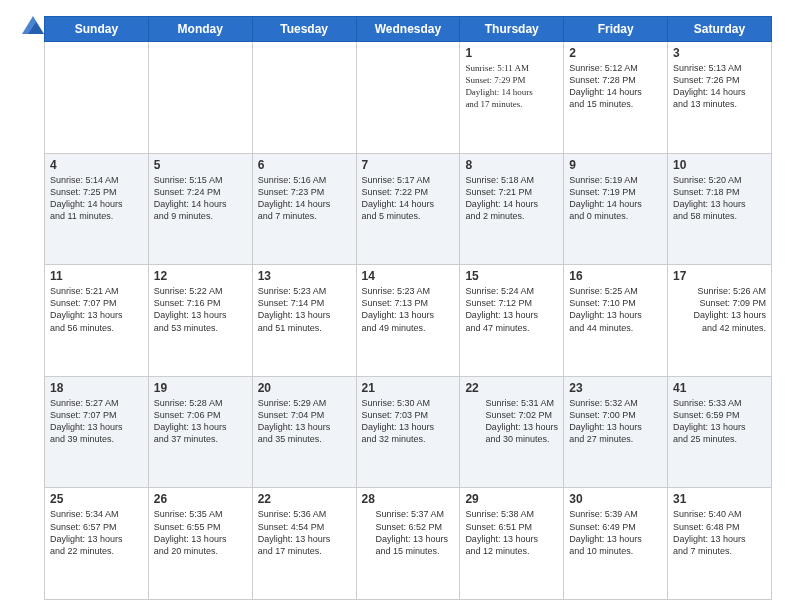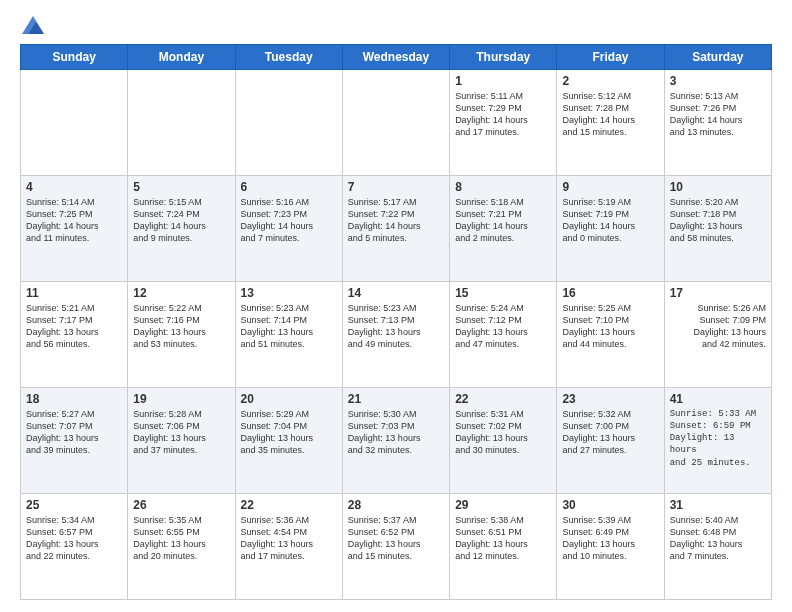--- a/index.html
+++ b/index.html
@@ -8,21 +8,21 @@
       background: #fff;
       width: 792px;
       height: 612px;
       overflow: hidden;
     }
     .page {
       width: 792px;
       height: 612px;
       padding: 16px 20px 12px 20px;
       display: flex;
-      flex-direction: column;
+      flex-direction: row;
     }
     .header {
       display: flex;
       justify-content: space-between;
       align-items: flex-start;
       margin-bottom: 10px;
     }
     .logo {
       display: flex;
       flex-direction: column;
@@ -137,21 +137,21 @@
         </tr>
     </thead>
     <tbody id="calendar-body">
     <tr>
           <td></td>
           <td></td>
           <td></td>
           <td></td>
           <td>
             <span class="day-num">1</span>
-            <div class="day-info" style="white-space: pre-line;">Sunrise: 5:11 AM
+            <div class="day-info" style="white-space: pre-line; font-family: Liberation Serif, serif;">Sunrise: 5:11 AM
 Sunset: 7:29 PM
 Daylight: 14 hours
 and 17 minutes.</div>
           </td>
           <td>
             <span class="day-num">2</span>
             <div class="day-info" style="white-space: pre-line;">Sunrise: 5:12 AM
 Sunset: 7:28 PM
 Daylight: 14 hours
 and 15 minutes.</div>
@@ -212,21 +212,21 @@
             <div class="day-info" style="white-space: pre-line;">Sunrise: 5:20 AM
 Sunset: 7:18 PM
 Daylight: 13 hours
 and 58 minutes.</div>
           </td>
         </tr>
         <tr>
           <td>
             <span class="day-num">11</span>
             <div class="day-info" style="white-space: pre-line;">Sunrise: 5:21 AM
-Sunset: 7:17 PM
+Sunset: 7:07 PM
 Daylight: 13 hours
 and 56 minutes.</div>
           </td>
           <td>
             <span class="day-num">12</span>
             <div class="day-info" style="white-space: pre-line;">Sunrise: 5:22 AM
 Sunset: 7:16 PM
 Daylight: 13 hours
 and 53 minutes.</div>
           </td>
@@ -290,35 +290,35 @@
           </td>
           <td class="shaded">
             <span class="day-num">21</span>
             <div class="day-info" style="white-space: pre-line;">Sunrise: 5:30 AM
 Sunset: 7:03 PM
 Daylight: 13 hours
 and 32 minutes.</div>
           </td>
           <td class="shaded">
             <span class="day-num">22</span>
-            <div class="day-info" style="white-space: pre-line;">Sunrise: 5:31 AM
+            <div class="day-info" style="white-space: pre-line; margin-left: 20px;">Sunrise: 5:31 AM
 Sunset: 7:02 PM
 Daylight: 13 hours
 and 30 minutes.</div>
           </td>
           <td class="shaded">
             <span class="day-num">23</span>
             <div class="day-info" style="white-space: pre-line;">Sunrise: 5:32 AM
 Sunset: 7:00 PM
 Daylight: 13 hours
 and 27 minutes.</div>
           </td>
           <td class="shaded">
             <span class="day-num">41</span>
-            <div class="day-info" style="white-space: pre-line; font-family: Liberation Mono, monospace;">Sunrise: 5:33 AM
+            <div class="day-info" style="white-space: pre-line;">Sunrise: 5:33 AM
 Sunset: 6:59 PM
 Daylight: 13 hours
 and 25 minutes.</div>
           </td>
         </tr>
         <tr>
           <td>
             <span class="day-num">25</span>
             <div class="day-info" style="white-space: pre-line;">Sunrise: 5:34 AM
 Sunset: 6:57 PM
@@ -334,21 +334,21 @@
           </td>
           <td>
             <span class="day-num">22</span>
             <div class="day-info" style="white-space: pre-line;">Sunrise: 5:36 AM
 Sunset: 4:54 PM
 Daylight: 13 hours
 and 17 minutes.</div>
           </td>
           <td>
             <span class="day-num">28</span>
-            <div class="day-info" style="white-space: pre-line;">Sunrise: 5:37 AM
+            <div class="day-info" style="white-space: pre-line; margin-left: 14px;">Sunrise: 5:37 AM
 Sunset: 6:52 PM
 Daylight: 13 hours
 and 15 minutes.</div>
           </td>
           <td>
             <span class="day-num">29</span>
             <div class="day-info" style="white-space: pre-line;">Sunrise: 5:38 AM
 Sunset: 6:51 PM
 Daylight: 13 hours
 and 12 minutes.</div>

